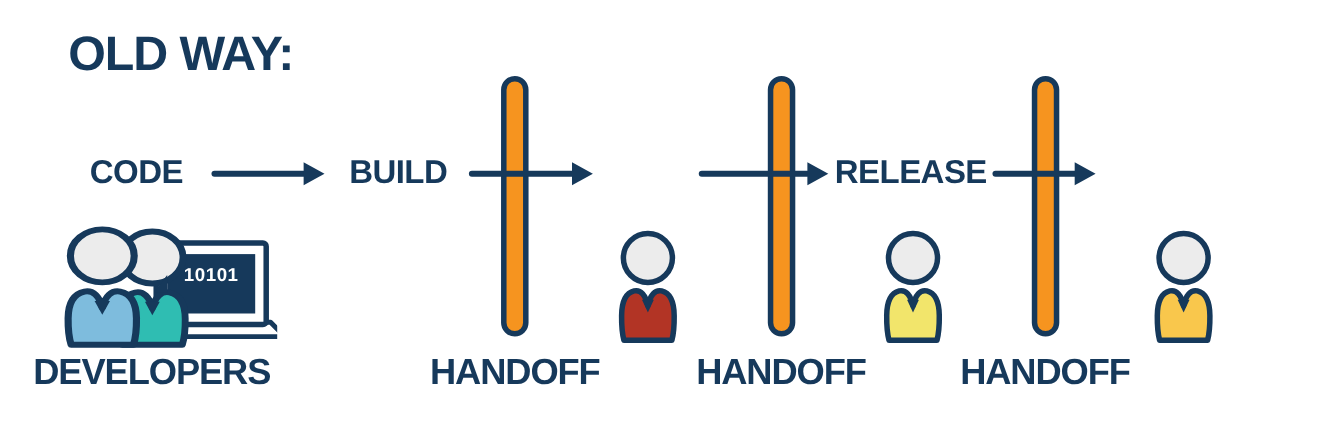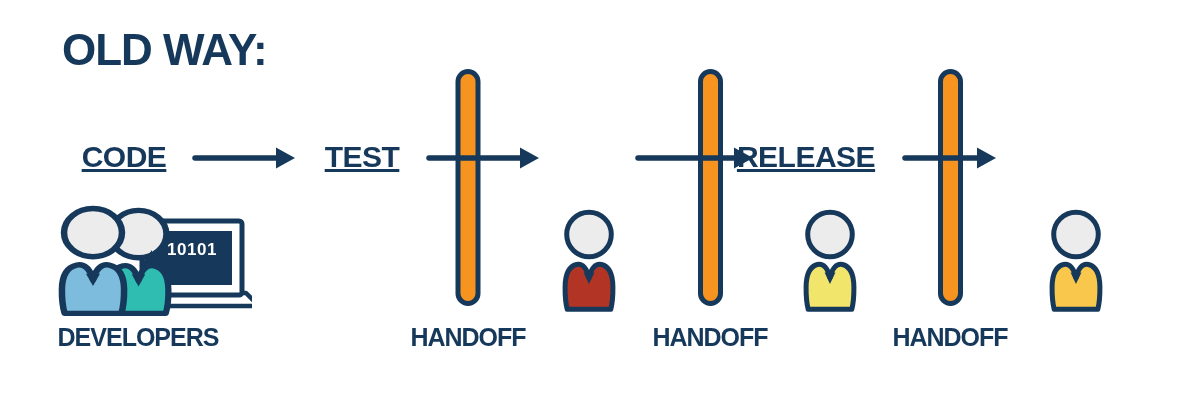--- a/index.html
+++ b/index.html
@@ -21,30 +21,30 @@
     background:var(--color-background);overflow:hidden;
   }
   .title{
     position:absolute;left:62px;top:26px;
     font-size:44px;font-weight:700;letter-spacing:-1px;
     color:var(--color-navy);white-space:nowrap;line-height:48px;
   }
   .stage-label{
     position:absolute;top:140px;transform:translateX(-50%);
     font-size:30px;font-weight:700;letter-spacing:-0.5px;
-    color:var(--color-navy);white-space:nowrap;line-height:34px;text-decoration:underline;
+    color:var(--color-navy);white-space:nowrap;line-height:34px;
   }
   .stage-code{left:124px;}
   .stage-build{left:362px;}
   .stage-test{left:584px;}
-  .stage-release{left:806px;}
+  .stage-release{left:828px;}
   .stage-operate{left:1071px;}
   .bottom-label{
     position:absolute;top:324px;transform:translateX(-50%);
-    font-size:25px;font-weight:700;letter-spacing:-1px;
+    font-size:33px;font-weight:700;letter-spacing:-1px;
     color:var(--color-navy);white-space:nowrap;line-height:27px;
   }
   .label-developers{left:138px;}
   .label-handoff-1{left:468px;}
   .label-handoff-2{left:710px;}
   .label-handoff-3{left:950px;}
   .overlay{position:absolute;left:0;top:0;pointer-events:none;}
   .bar{fill:var(--color-orange);stroke:var(--color-navy);stroke-width:5;}
   .arrow-line{stroke:var(--color-navy);stroke-width:5.5;stroke-linecap:round;}
   .arrow-head{fill:var(--color-navy);}
@@ -91,21 +91,21 @@
       <line class="arrow-line" x1="638" y1="158" x2="734" y2="158"></line>
       <polygon class="arrow-head" points="734,147.5 753,158 734,168.5"></polygon>
     </g>
     <g>
       <line class="arrow-line" x1="905" y1="158" x2="977" y2="158"></line>
       <polygon class="arrow-head" points="977,147.5 996,158 977,168.5"></polygon>
     </g>
   </svg>
 
   <div class="stage-label stage-code">CODE</div>
-  <div class="stage-label stage-build">TEST</div>
+  <div class="stage-label stage-build">BUILD</div>
   <div class="stage-label stage-release">RELEASE</div>
 
   <svg class="person" style="left:52px;top:202px;" width="200" height="118" viewBox="0 0 200 118">
     <g>
       <polygon class="laptop-body" points="76,91 194,91 207,104 76,104" stroke-width="4.5"></polygon>
       <rect class="laptop-body" x="90" y="19" width="100" height="74" rx="3" stroke-width="5"></rect>
       <rect class="laptop-screen" x="100" y="29" width="80" height="54"></rect>
       <text class="screen-text" x="140" y="53" text-anchor="middle">10101</text>
     </g>
     <g transform="translate(49,4) scale(1.25,1.06)">

